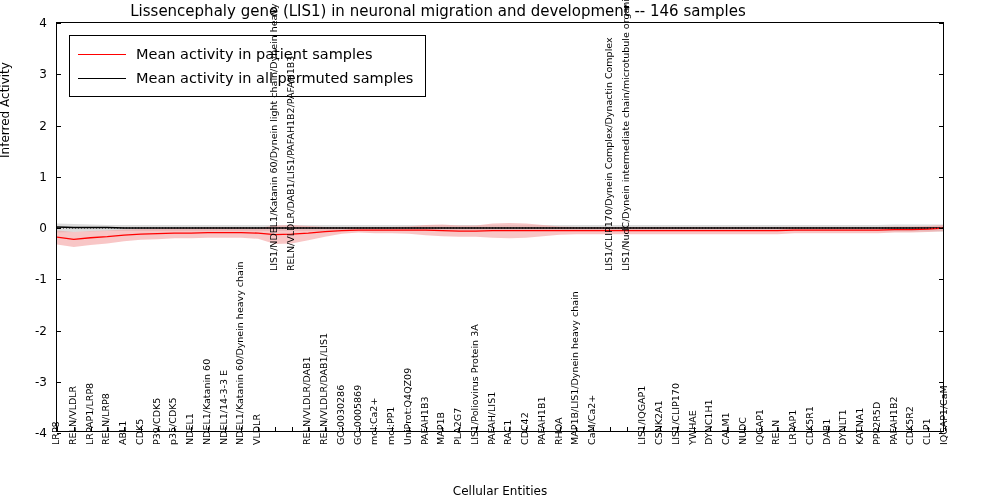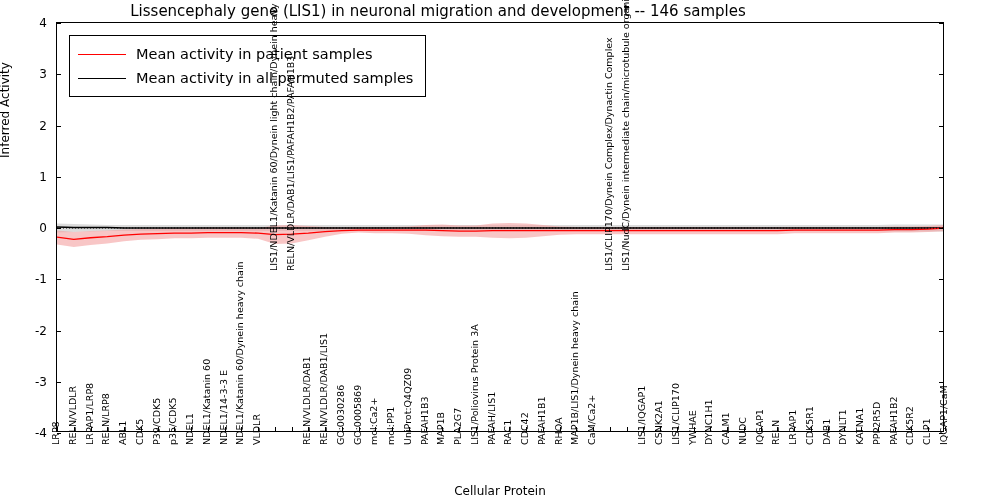--- a/index.html
+++ b/index.html
@@ -148,21 +148,21 @@
   }
 </style>
 </head>
 <body>
 
 <div id="figure">
 
   <div id="title">Lissencephaly gene (LIS1) in neuronal migration and development -- 146 samples</div>
 
   <div id="ylabel">Inferred Activity</div>
-  <div id="xlabel">Cellular Protein</div>
+  <div id="xlabel">Cellular Entities</div>
 
   <div id="plot">
     <div id="plotclip">
       <svg class="overlay" id="series-svg" width="888" height="410">
           <path d="M0.00 200.39 L16.75 200.90 L33.51 201.41 L50.26 201.93 L67.02 201.93 L83.77 201.93 L100.53 201.93 L117.28 201.93 L134.04 201.93 L150.79 201.93 L167.55 201.93 L184.30 201.93 L201.06 201.93 L217.81 201.93 L234.57 201.93 L251.32 201.93 L268.08 201.93 L284.83 201.93 L301.58 201.93 L318.34 201.93 L335.09 201.93 L351.85 201.93 L368.60 201.93 L385.36 201.93 L402.11 201.93 L418.87 201.93 L435.62 201.93 L452.38 201.93 L469.13 201.93 L485.89 201.93 L502.64 201.93 L519.40 201.93 L536.15 201.93 L552.91 201.93 L569.66 201.93 L586.42 201.93 L603.17 201.93 L619.92 201.93 L636.68 201.93 L653.43 201.93 L670.19 201.93 L686.94 201.93 L703.70 201.93 L720.45 201.93 L737.21 201.93 L753.96 201.93 L770.72 201.93 L787.47 201.93 L804.23 201.93 L820.98 201.93 L837.74 201.41 L854.49 201.41 L871.25 201.41 L888.00 201.41 L888.00 208.59 L871.25 208.59 L854.49 208.59 L837.74 208.59 L820.98 208.07 L804.23 208.07 L787.47 208.07 L770.72 208.07 L753.96 208.07 L737.21 208.07 L720.45 208.07 L703.70 208.07 L686.94 208.07 L670.19 208.07 L653.43 208.07 L636.68 208.07 L619.92 208.07 L603.17 208.07 L586.42 208.07 L569.66 208.07 L552.91 208.07 L536.15 208.07 L519.40 208.07 L502.64 208.07 L485.89 208.07 L469.13 208.07 L452.38 208.07 L435.62 208.07 L418.87 208.07 L402.11 208.07 L385.36 208.07 L368.60 208.07 L351.85 208.07 L335.09 208.07 L318.34 208.07 L301.58 208.07 L284.83 208.07 L268.08 208.07 L251.32 208.07 L234.57 208.07 L217.81 208.07 L201.06 208.07 L184.30 208.07 L167.55 208.07 L150.79 208.07 L134.04 208.07 L117.28 208.07 L100.53 208.07 L83.77 208.07 L67.02 208.07 L50.26 208.07 L33.51 208.59 L16.75 209.10 L0.00 209.61 Z" fill="#bfbfbf" fill-opacity="0.55" stroke="none"></path>
           <path d="M0.00 207.56 L16.75 209.10 L33.51 208.07 L50.26 207.56 L67.02 206.54 L83.77 206.03 L100.53 205.51 L117.28 205.00 L134.04 205.00 L150.79 204.49 L167.55 204.49 L184.30 204.49 L201.06 205.00 L217.81 202.44 L234.57 201.93 L251.32 202.95 L268.08 203.98 L284.83 204.49 L301.58 204.49 L318.34 203.98 L335.09 203.98 L351.85 203.46 L368.60 201.93 L385.36 201.41 L402.11 202.44 L418.87 202.44 L435.62 200.39 L452.38 199.88 L469.13 200.39 L485.89 201.93 L502.64 203.46 L519.40 203.98 L536.15 203.98 L552.91 203.98 L569.66 203.98 L586.42 203.98 L603.17 203.98 L619.92 203.98 L636.68 203.98 L653.43 203.98 L670.19 203.98 L686.94 203.98 L703.70 203.98 L720.45 203.98 L737.21 203.98 L753.96 203.98 L770.72 203.98 L787.47 203.98 L804.23 203.98 L820.98 203.98 L837.74 203.46 L854.49 203.46 L871.25 202.95 L888.00 201.93 L888.00 208.07 L871.25 209.10 L854.49 209.61 L837.74 209.61 L820.98 210.13 L804.23 210.13 L787.47 210.13 L770.72 210.13 L753.96 210.13 L737.21 210.13 L720.45 211.15 L703.70 211.15 L686.94 211.15 L670.19 211.15 L653.43 211.15 L636.68 211.15 L619.92 211.15 L603.17 211.15 L586.42 211.15 L569.66 211.15 L552.91 211.15 L536.15 211.15 L519.40 211.15 L502.64 211.66 L485.89 213.20 L469.13 214.74 L452.38 215.25 L435.62 214.74 L418.87 213.71 L402.11 213.71 L385.36 213.20 L368.60 212.18 L351.85 210.64 L335.09 210.13 L318.34 210.13 L301.58 209.61 L284.83 210.64 L268.08 213.71 L251.32 217.30 L234.57 220.38 L217.81 220.89 L201.06 215.76 L184.30 214.74 L167.55 214.74 L150.79 214.74 L134.04 215.25 L117.28 215.25 L100.53 216.28 L83.77 216.79 L67.02 218.32 L50.26 220.38 L33.51 221.91 L16.75 223.96 L0.00 221.40 Z" fill="#f4a0a0" fill-opacity="0.6" stroke="none"></path>
           <path d="M0.00 203.98 L16.75 204.49 L33.51 204.49 L50.26 204.49 L67.02 205.00 L83.77 205.00 L100.53 205.00 L117.28 205.00 L134.04 205.00 L150.79 205.00 L167.55 205.00 L184.30 205.00 L201.06 205.00 L217.81 205.00 L234.57 205.00 L251.32 205.00 L268.08 205.00 L284.83 205.00 L301.58 205.00 L318.34 205.00 L335.09 205.00 L351.85 205.00 L368.60 205.00 L385.36 205.00 L402.11 205.00 L418.87 205.00 L435.62 205.00 L452.38 205.00 L469.13 205.00 L485.89 205.00 L502.64 205.00 L519.40 205.00 L536.15 205.00 L552.91 205.00 L569.66 205.00 L586.42 205.00 L603.17 205.00 L619.92 205.00 L636.68 205.00 L653.43 205.00 L670.19 205.00 L686.94 205.00 L703.70 205.00 L720.45 205.00 L737.21 205.00 L753.96 205.00 L770.72 205.00 L787.47 205.00 L804.23 205.00 L820.98 205.00 L837.74 205.00 L854.49 205.00 L871.25 205.00 L888.00 205.00 " fill="none" stroke="#000000" stroke-width="1.3"></path>
           <path d="M0.00 214.22 L16.75 216.28 L33.51 214.74 L50.26 213.71 L67.02 212.18 L83.77 211.15 L100.53 210.64 L117.28 210.13 L134.04 210.13 L150.79 209.61 L167.55 209.61 L184.30 209.61 L201.06 210.13 L217.81 211.66 L234.57 211.15 L251.32 210.13 L268.08 208.59 L284.83 207.56 L301.58 207.05 L318.34 207.05 L335.09 207.05 L351.85 207.05 L368.60 207.05 L385.36 207.56 L402.11 208.07 L418.87 208.07 L435.62 207.56 L452.38 207.56 L469.13 207.56 L485.89 207.56 L502.64 207.56 L519.40 207.56 L536.15 207.56 L552.91 207.56 L569.66 207.56 L586.42 207.56 L603.17 207.56 L619.92 207.56 L636.68 207.56 L653.43 207.56 L670.19 207.56 L686.94 207.56 L703.70 207.56 L720.45 207.56 L737.21 207.05 L753.96 207.05 L770.72 207.05 L787.47 207.05 L804.23 207.05 L820.98 207.05 L837.74 206.54 L854.49 206.54 L871.25 206.03 L888.00 205.00 " fill="none" stroke="#ff0000" stroke-width="1.3"></path>
           <line x1="0" x2="888" y1="205" y2="205" stroke="#000" stroke-width="1" stroke-dasharray="1 2"></line>
         </svg>

